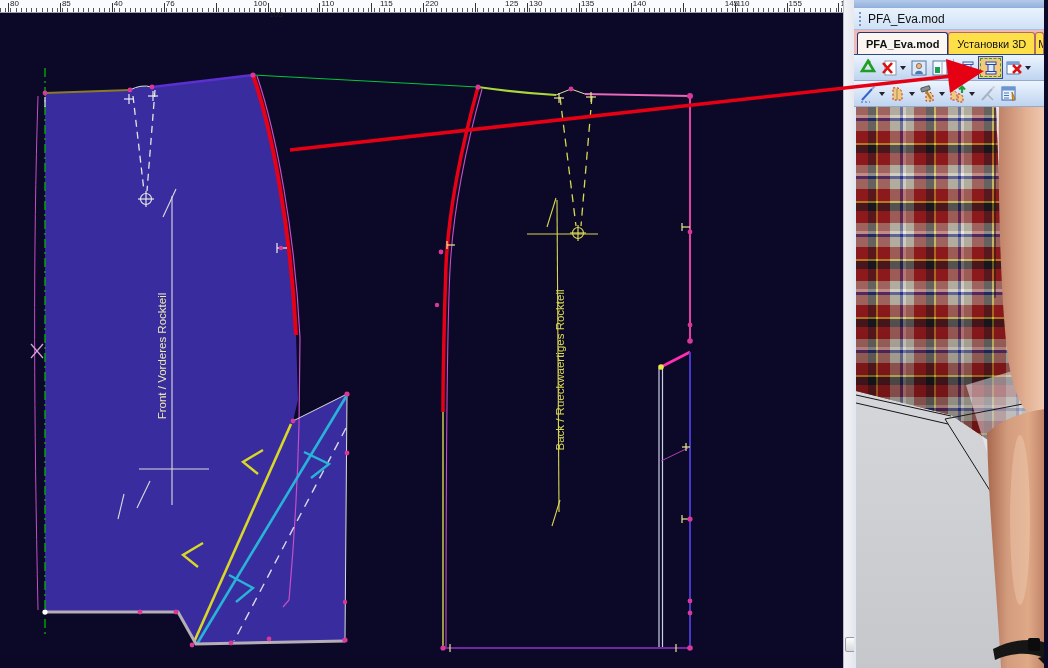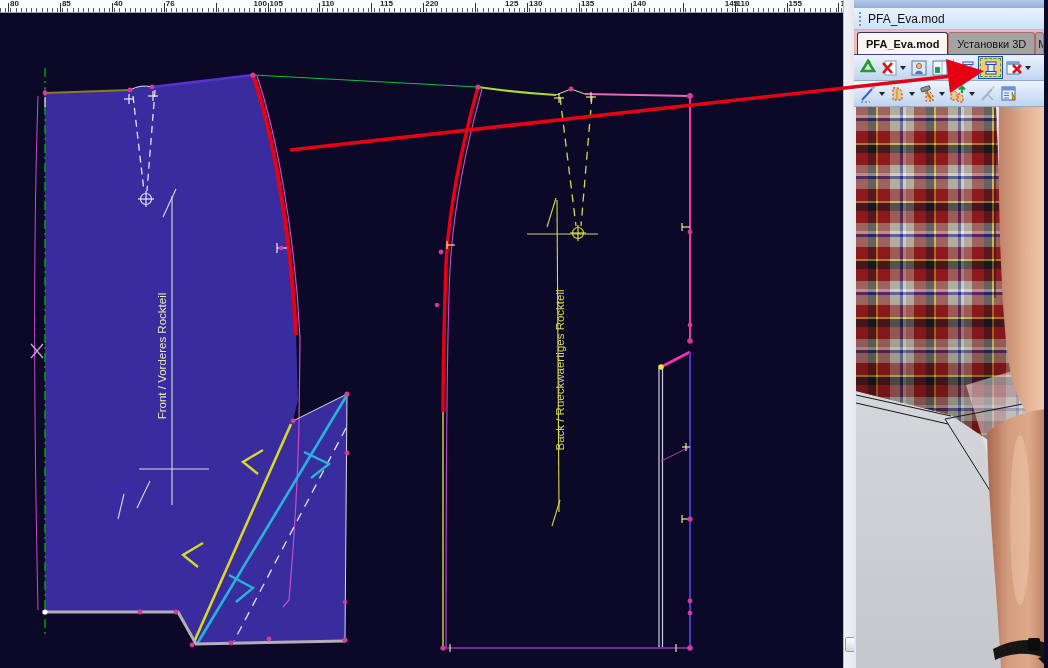--- a/index.html
+++ b/index.html
@@ -6,21 +6,21 @@
   *{box-sizing:border-box;}
   #app{position:relative;width:1048px;height:668px;overflow:hidden;
        font-family:"Liberation Sans",sans-serif;background:#0b0828;}
 
   
   .ruler{position:absolute;left:0;top:0;width:843px;height:13px;
          background:#fafbfe;border-bottom:1px solid #9aa0ac;z-index:5;}
   .ruler .minor{position:absolute;left:0;bottom:0;width:100%;height:4px;
     background:repeating-linear-gradient(90deg,#555 0 1px,transparent 1px 5.19px);}
   .rtick{position:absolute;bottom:0;width:1px;height:9px;background:#333;}
-  .rnum{position:absolute;top:-1px;font-size:8px;font-weight:bold;color:#222;line-height:10px;}
+  .rnum{position:absolute;top:-1px;font-size:8px;font-weight:normal;color:#222;line-height:10px;}
 
   
   .canvas{position:absolute;left:0;top:13px;width:843px;height:655px;background:#0b0828;}
   .canvas svg{display:block;}
   svg text{font-family:"Liberation Sans",sans-serif;}
 
   
   .splitter{position:absolute;left:843px;top:0;width:15px;height:668px;
     background:linear-gradient(90deg,#f2f3f7,#e2e4ec);border-left:1px solid #b7bbc6;z-index:6;}
   .split-btn{position:absolute;left:1px;top:637px;width:12px;height:15px;
@@ -36,21 +36,21 @@
     border-bottom:1px solid #aac0dd;display:flex;align-items:center;}
   .grip{width:5px;height:14px;margin:0 5px 0 4px;
     background:repeating-linear-gradient(180deg,#7a93b5 0 2px,transparent 2px 4px);
     background-size:2px 100%;background-repeat:no-repeat;background-position:1px 0;}
   .panel-title b{font-size:12px;font-weight:normal;color:#111;}
 
   .tabbar{position:absolute;left:0;top:30px;width:190px;height:25px;
     background:#efb9b9;border-bottom:1px solid #2a4a8a;display:flex;align-items:flex-end;padding-left:3px;}
   .tab{height:22px;display:flex;align-items:center;padding:0 8px;font-size:11px;
     border:1px solid #b06a6a;border-bottom:none;border-radius:3px 3px 0 0;
-    background:#a3a3a3;color:#111;white-space:nowrap;}
+    background:#fde047;color:#111;white-space:nowrap;}
   .tab--active{background:#fbf6f1;border-color:#27336b;font-weight:bold;}
   .tab--partial{width:10px;overflow:hidden;padding:0 2px;}
 
   .toolbar{position:absolute;left:0;width:190px;height:26px;
     background:linear-gradient(180deg,#edf4fe,#bfd4f0);
     border-bottom:1px solid #93abc9;display:flex;align-items:center;padding-left:3px;}
   .toolbar.row1{top:55px;} .toolbar.row2{top:81px;}
   .tbtn{position:relative;width:21px;height:21px;display:flex;align-items:center;justify-content:center;flex:0 0 auto;}
   .tbtn svg{display:block;}
   .dd{width:0;height:0;border-left:3px solid transparent;border-right:3px solid transparent;
@@ -94,21 +94,21 @@
       <b class="rnum" style="left: 10px;">80</b>
       <i class="rtick" style="left: 59.9px;"></i>
       <b class="rnum" style="left: 61.9px;">85</b>
       <i class="rtick" style="left: 111.8px;"></i>
       <b class="rnum" style="left: 113.8px;">40</b>
       <i class="rtick" style="left: 163.7px;"></i>
       <b class="rnum" style="left: 165.7px;">76</b>
       <i class="rtick" style="left: 215.6px;"></i>
       <b class="rnum" style="left: 217.6px; margin-left: 36px;">100</b>
       <i class="rtick" style="left: 267.5px;"></i>
-      <b class="rnum" style="left: 269.5px;">105</b>
+      <b class="rnum" style="left: 269.5px; margin-top: 11px;">105</b>
       <i class="rtick" style="left: 319.4px;"></i>
       <b class="rnum" style="left: 321.4px;">110</b>
       <i class="rtick" style="left: 371.3px;"></i>
       <b class="rnum" style="left: 380px;">115</b>
       <i class="rtick" style="left: 423.2px;"></i>
       <b class="rnum" style="left: 425.2px;">220</b>
       <i class="rtick" style="left: 475.1px;"></i>
       <b class="rnum" style="left: 477.1px; padding-left: 28px;">125</b>
       <i class="rtick" style="left: 527px;"></i>
       <b class="rnum" style="left: 529px;">130</b>

